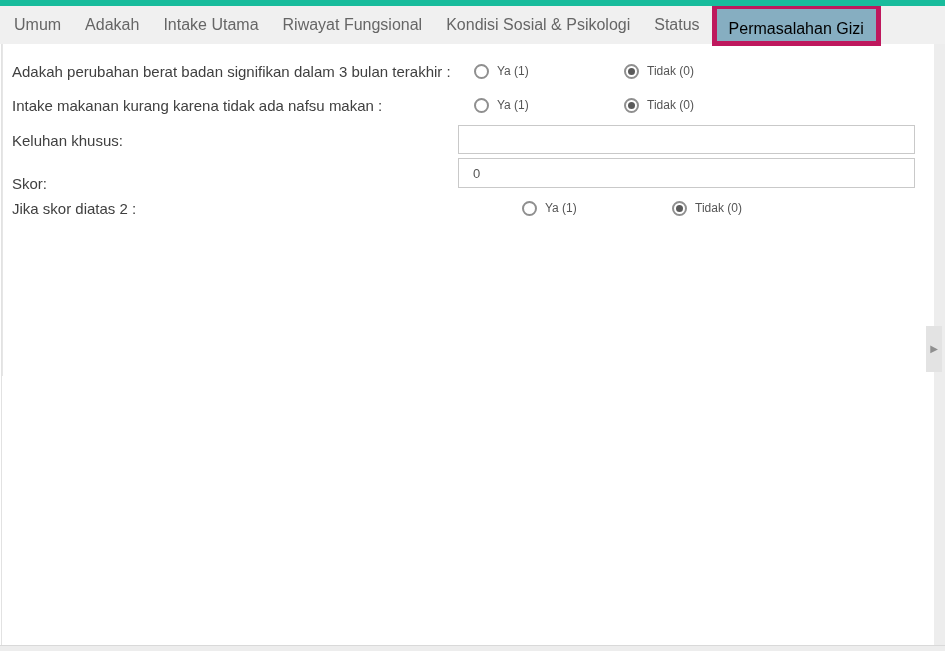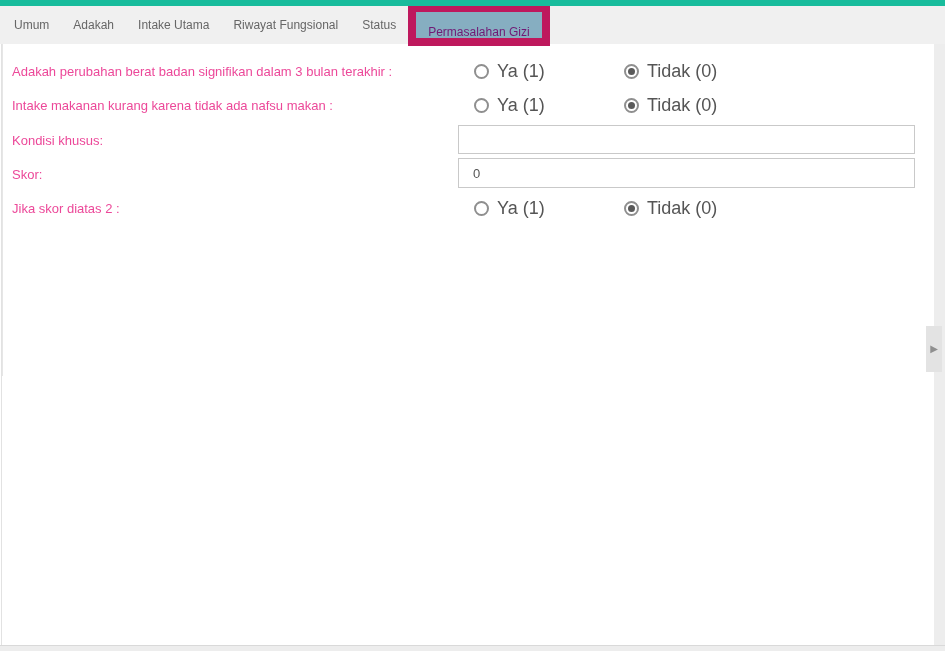--- a/index.html
+++ b/index.html
@@ -6,40 +6,40 @@
   html,body { width:945px; height:651px; overflow:hidden; background:#fff;
     font-family:"Liberation Sans", sans-serif; }
   .page { position:relative; width:945px; height:651px; background:#fff; }
 
   
   .topbar { position:absolute; left:0; top:0; right:0; height:6px; background:#18bc9c; z-index:3; }
 
   
   .tabbar { position:absolute; left:0; top:6px; right:0; height:38px; background:#f0f0f0;
     display:flex; align-items:center; padding-left:2px; z-index:2; }
-  .tab { padding:0 12px; font-size:12px; color:#666; line-height:38px; height:38px;
+  .tab { padding:0 12px; font-size:16px; color:#666; line-height:38px; height:38px;
     cursor:pointer; white-space:nowrap; }
-  .tab.active { background:#86aec1; color:#701a75; height:42px; line-height:40px;
-    border:8px solid #be185d; margin-top:-1px; position:relative; z-index:4; }
+  .tab.active { background:#86aec1; color:#000000; height:42px; line-height:40px;
+    border:5px solid #be185d; margin-top:-1px; position:relative; z-index:4; }
 
   
   .left-border { position:absolute; left:1px; top:6px; bottom:0; width:1px; background:#e2e2e2; }
   .panel-left-border { position:absolute; left:2px; top:44px; height:332px; width:1px; background:#e6e6e6; }
 
   
   .row { position:absolute; left:12px; display:flex; align-items:center; }
-  .lbl { width:446px; font-size:13px; color:#ec4899; }
+  .lbl { width:446px; font-size:15px; color:#404040; }
   .radio-group { display:flex; align-items:center; }
   .radio-opt { display:flex; align-items:center; cursor:pointer; }
   .radio-opt.first { margin-left:16px; width:150px; }
   .radio { width:15px; height:15px; border:2px solid #8f8f8f; border-radius:50%;
     background:#fff; display:inline-block; position:relative; flex:none; }
   .radio.selected::after { content:""; position:absolute; left:2px; top:2px;
     width:7px; height:7px; border-radius:50%; background:#5a5a5a; }
-  .radio-lbl { font-size:18px; color:#555; margin-left:8px; }
+  .radio-lbl { font-size:12px; color:#555; margin-left:8px; }
 
   .text-input { position:absolute; left:458px; width:457px; height:29px;
     border:1px solid #c9c9c9; background:#fff; font-size:13px; color:#555;
     padding:0 14px; font-family:"Liberation Sans", sans-serif; outline:none; }
 
   
   .right-strip { position:absolute; right:0; top:44px; bottom:0; width:11px; background:#ededed; }
   .right-strip .handle { position:absolute; left:-8px; top:282px; width:16px; height:46px;
     background:#e3e3e3; display:flex; align-items:center; justify-content:center; cursor:pointer; }
   .chevron { color:#8f8f8f; font-size:10px; line-height:1; }
@@ -53,20 +53,21 @@
 
 <div class="page">
 
   <div class="topbar"></div>
 
   <div class="tabbar">
     <div class="tab">Umum</div>
     <div class="tab">Adakah</div>
     <div class="tab">Intake Utama</div>
     <div class="tab">Riwayat Fungsional</div>
+    <div class="tab">Kondisi Sosial &amp; Psikologi</div>
     <div class="tab">Status</div>
     <div class="tab active">Permasalahan Gizi</div>
   </div>
 
   <div class="left-border"></div>
   <div class="panel-left-border"></div>
 
   <div class="row" style="top:60px; right:30px; height:22px;">
     <div class="lbl">Adakah perubahan berat badan signifikan dalam 3 bulan terakhir :</div>
     <div class="radio-group">
@@ -89,30 +90,30 @@
         <span class="radio-lbl">Ya (1)</span>
       </span>
       <span class="radio-opt">
         <span class="radio selected"></span>
         <span class="radio-lbl">Tidak (0)</span>
       </span>
     </div>
   </div>
 
   <div class="row" style="top:131px; height:18px;">
-    <div class="lbl">Kondisi khusus:</div>
+    <div class="lbl">Keluhan khusus:</div>
   </div>
   <input class="text-input" style="top: 125px;" type="text" value="">
 
-  <div class="row" style="top:165px; height:18px;align-items:center;">
+  <div class="row" style="top:174px; height:18px;align-items:center;">
     <div class="lbl">Skor:</div>
   </div>
   <input class="text-input" style="top: 158px; height: 30px;" type="text" value="0">
 
-  <div class="row" style="top:197px; right:34px; height:22px;">
+  <div class="row" style="top:197px; right:34px; height:22px;gap:48px;">
     <div class="lbl">Jika skor diatas 2 :</div>
     <div class="radio-group">
       <span class="radio-opt first">
         <span class="radio"></span>
         <span class="radio-lbl">Ya (1)</span>
       </span>
       <span class="radio-opt">
         <span class="radio selected"></span>
         <span class="radio-lbl">Tidak (0)</span>
       </span>

